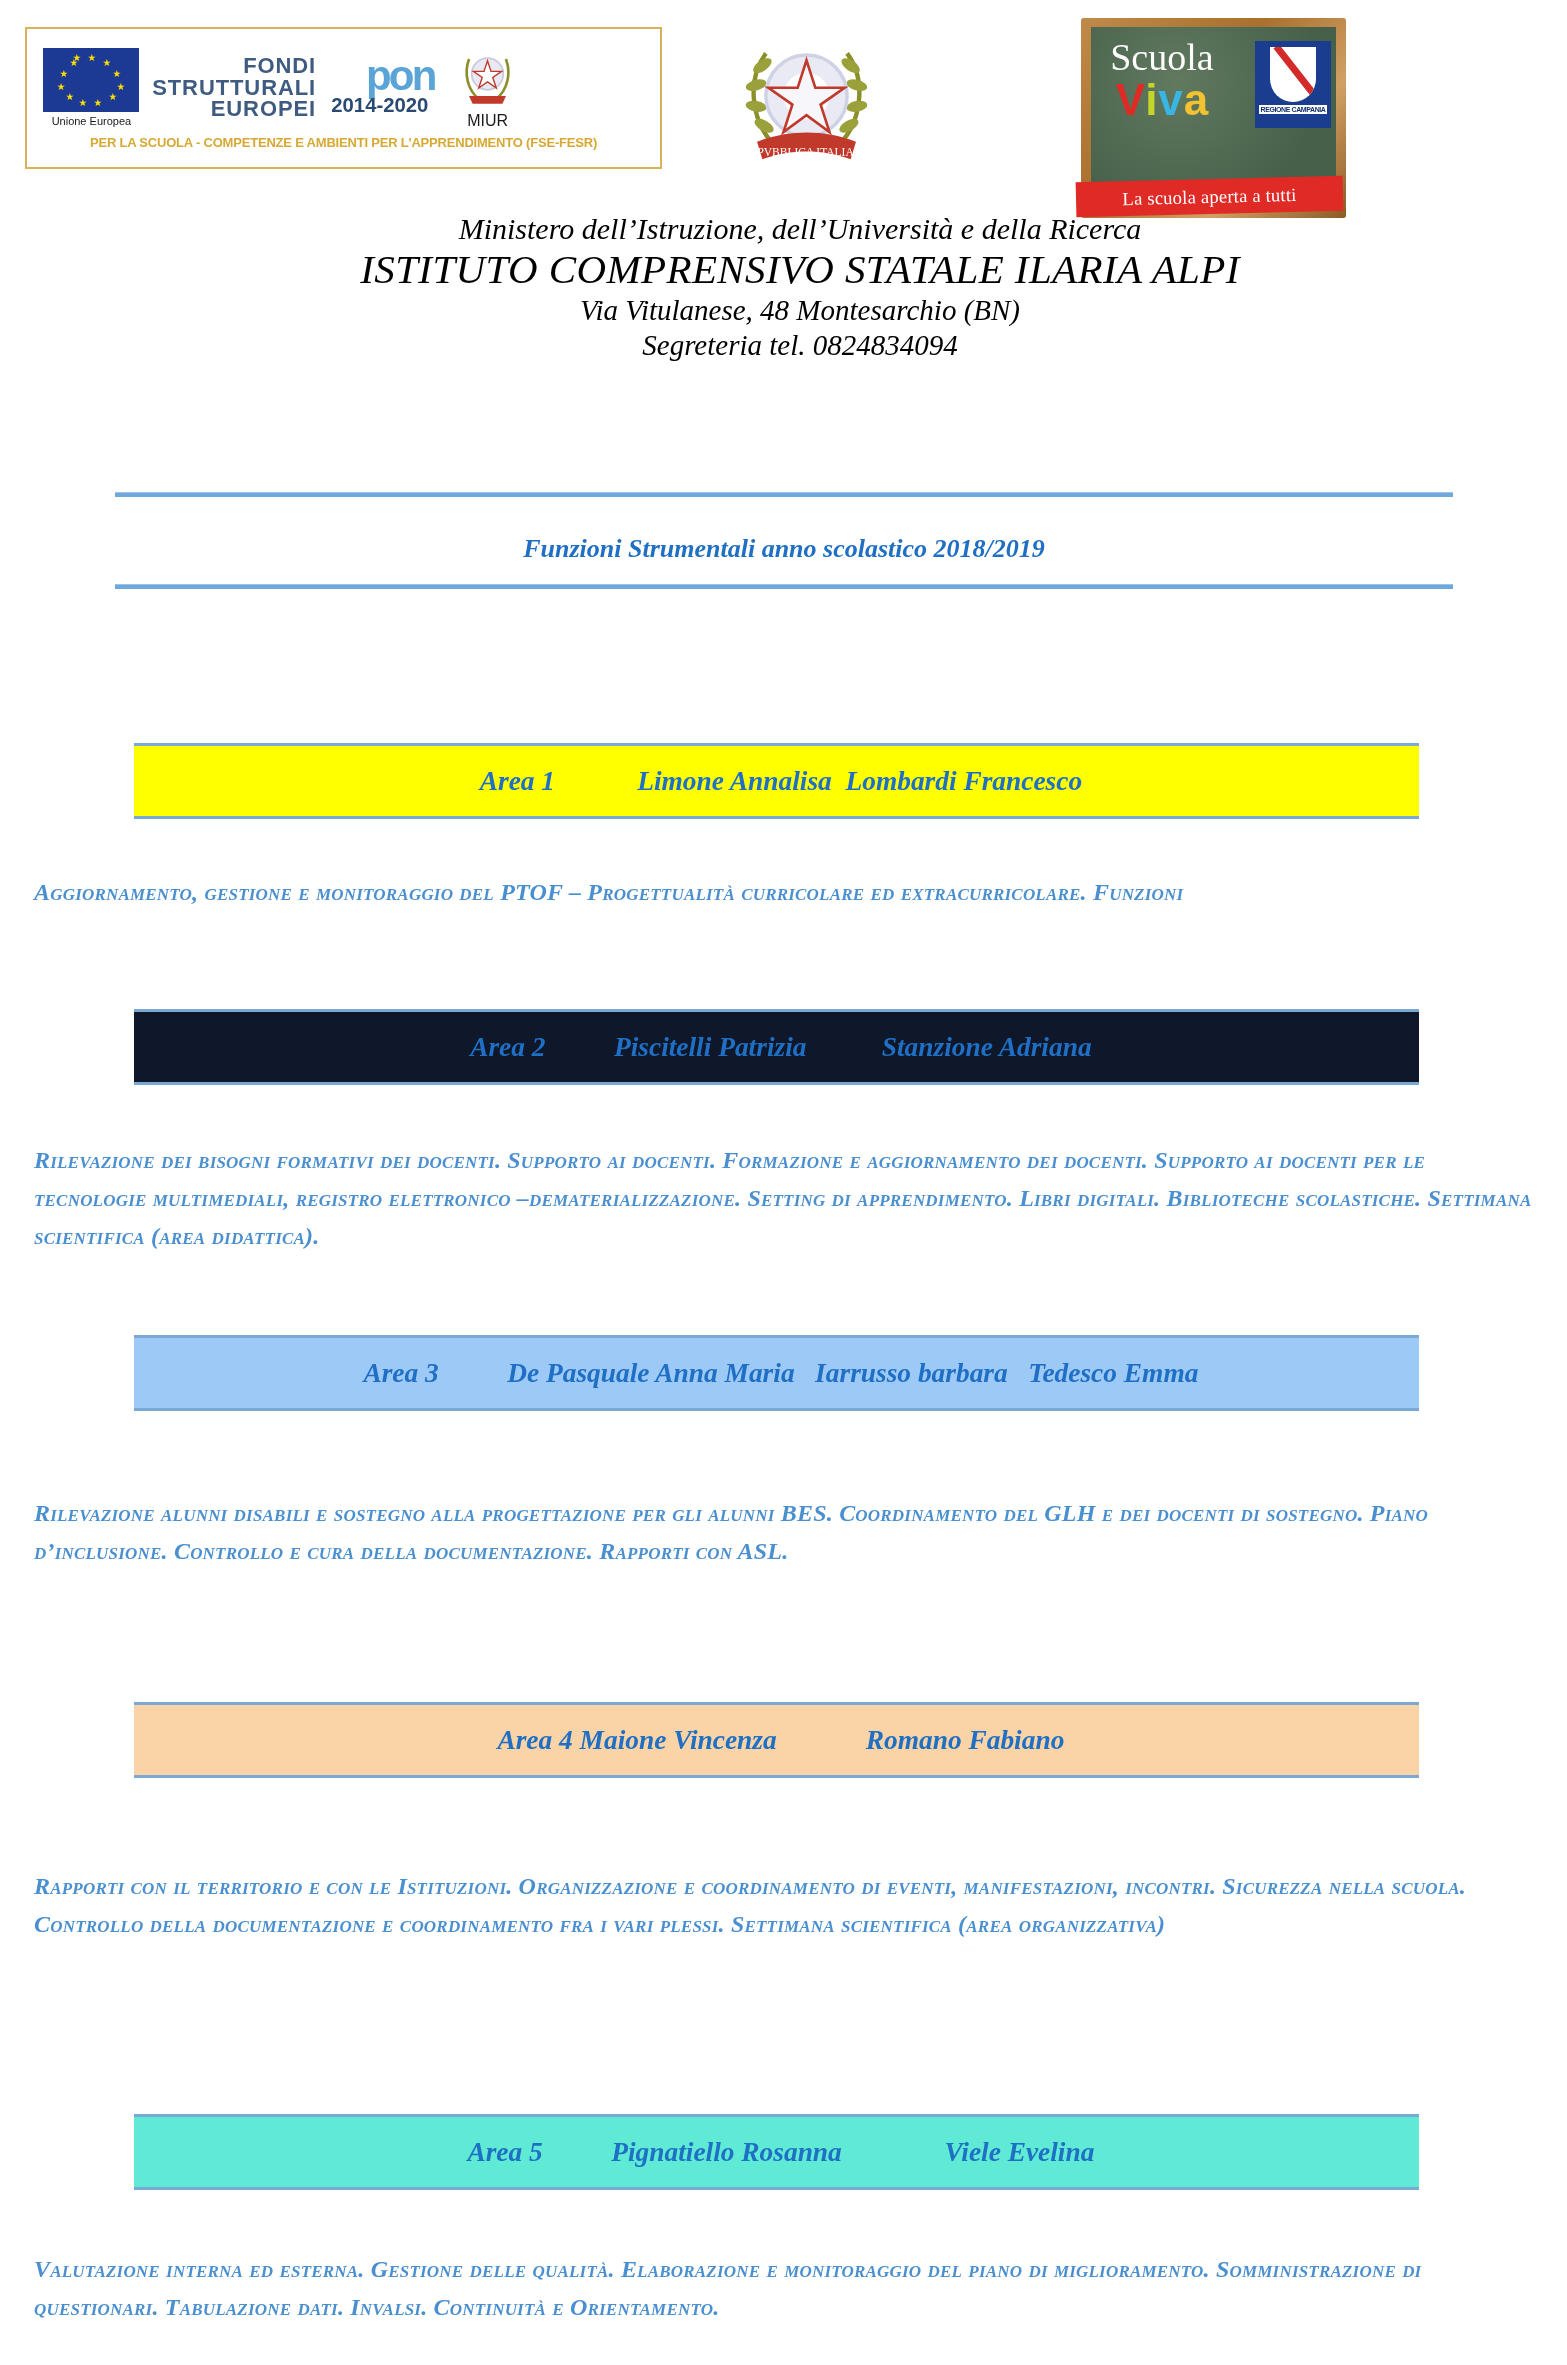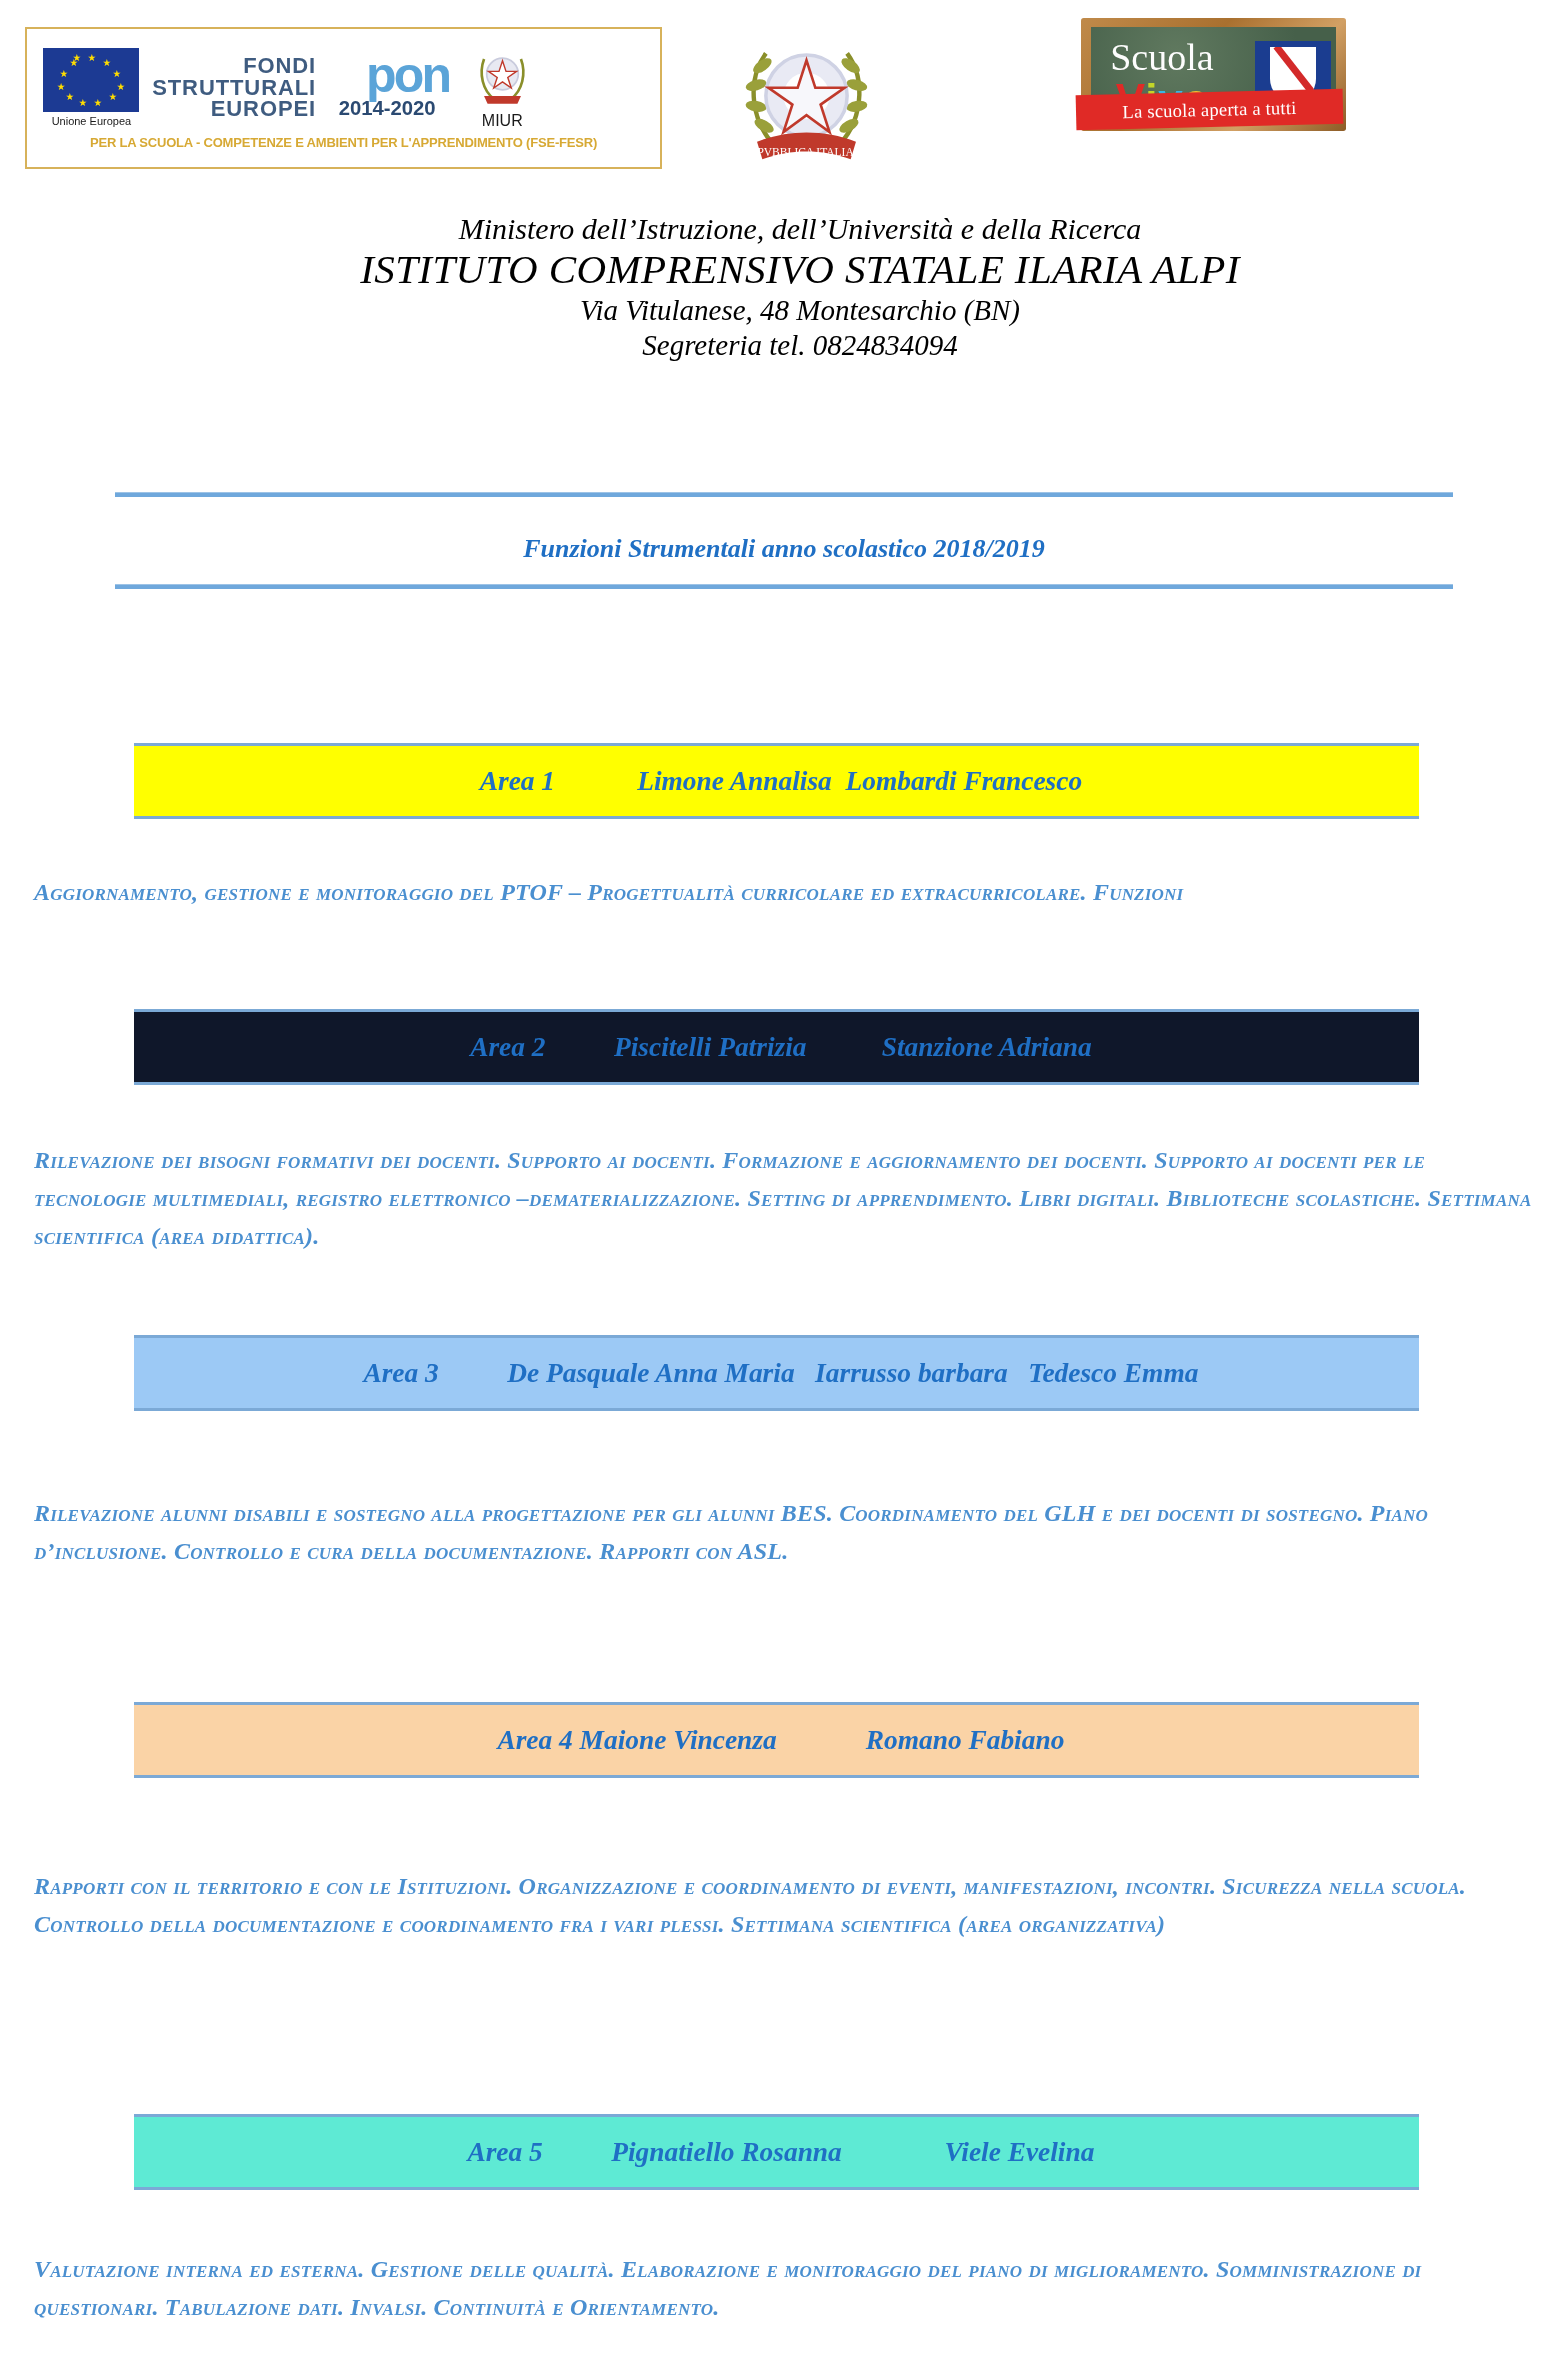--- a/index.html
+++ b/index.html
@@ -82,21 +82,21 @@
   .fondi-text div { font-size: 22px; }
   .pon-word {
     margin-left: 8.8px;
     display: flex;
     flex-direction: column;
     align-items: center;
   }
   .pon-big {
     font-family: "Liberation Sans", sans-serif;
     font-weight: bold;
-    font-size: 50px;
+    font-size: 42px;
     color: #5ba4d8;
     line-height: 0.86;
     letter-spacing: -2.7px;
     margin-left: 41px;
   }
   .pon-years {
     font-family: "Liberation Sans", sans-serif;
     font-weight: bold;
     font-size: 20.3px;
     color: #2b4a72;
@@ -133,21 +133,21 @@
     width: 159px;
     height: 159px;
   }
 
   
   .scuolaviva {
     position: absolute;
     left: 1081px;
     top: 10.6px;
     width: 265px;
-    height: 113px;
+    height: 200px;
   }
   .sv-frame {
     position: absolute;
     inset: 0;
     background: linear-gradient(135deg,#c08a4a,#a9702f 40%,#d2a064 70%,#8d5c26);
     border-radius: 2.7px;
     padding: 9.7px;
     box-sizing: border-box;
   }
   .sv-board {

